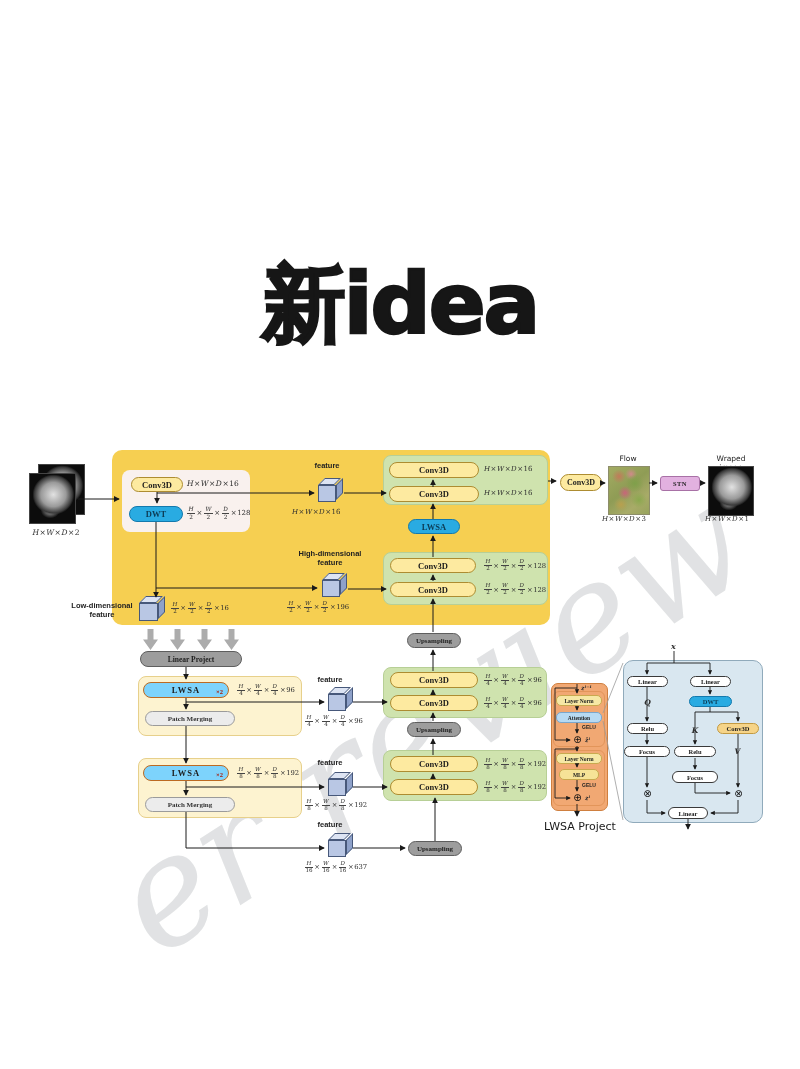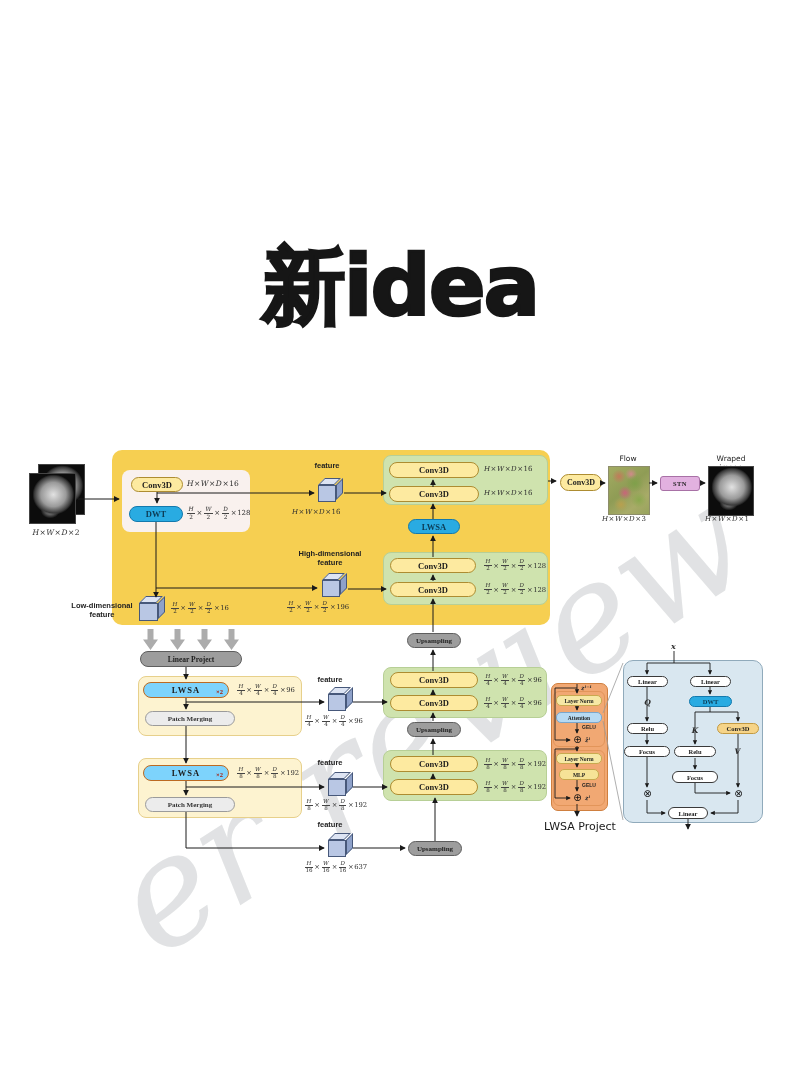--- a/index.html
+++ b/index.html
@@ -56,21 +56,21 @@
       transform:rotate(-33deg);font-family:"DejaVu Serif",serif;font-style:italic;
       font-size:150px;color:#c9ccce;opacity:.55;pointer-events:none;white-space:nowrap}
   svg.lines{position:absolute;left:0;top:0;pointer-events:none}
   .lblbg{background:#d9e7f0}
 </style>
 </head>
 <body>
 
 <div class="page">
 
-  <div class="ttl" style="top:240px">新idea</div>
+  <div class="ttl" style="top:258px">新idea</div>
 
   <div class="wm">er review</div>
 
   <div class="mri" style="left:38px;top:464px;width:45px;height:49px"></div>
   <div class="mri" style="left:29px;top:473px;width:45px;height:49px"></div>
   <div class="m" style="left:20px;top:528px;width:72px;justify-content:center">
       <span>H</span>
       <span style="font-style: normal; margin: 0px 0.5px;"> × </span>
       <span>W</span>
       <span style="font-style: normal; margin: 0px 0.5px;"> × </span>

